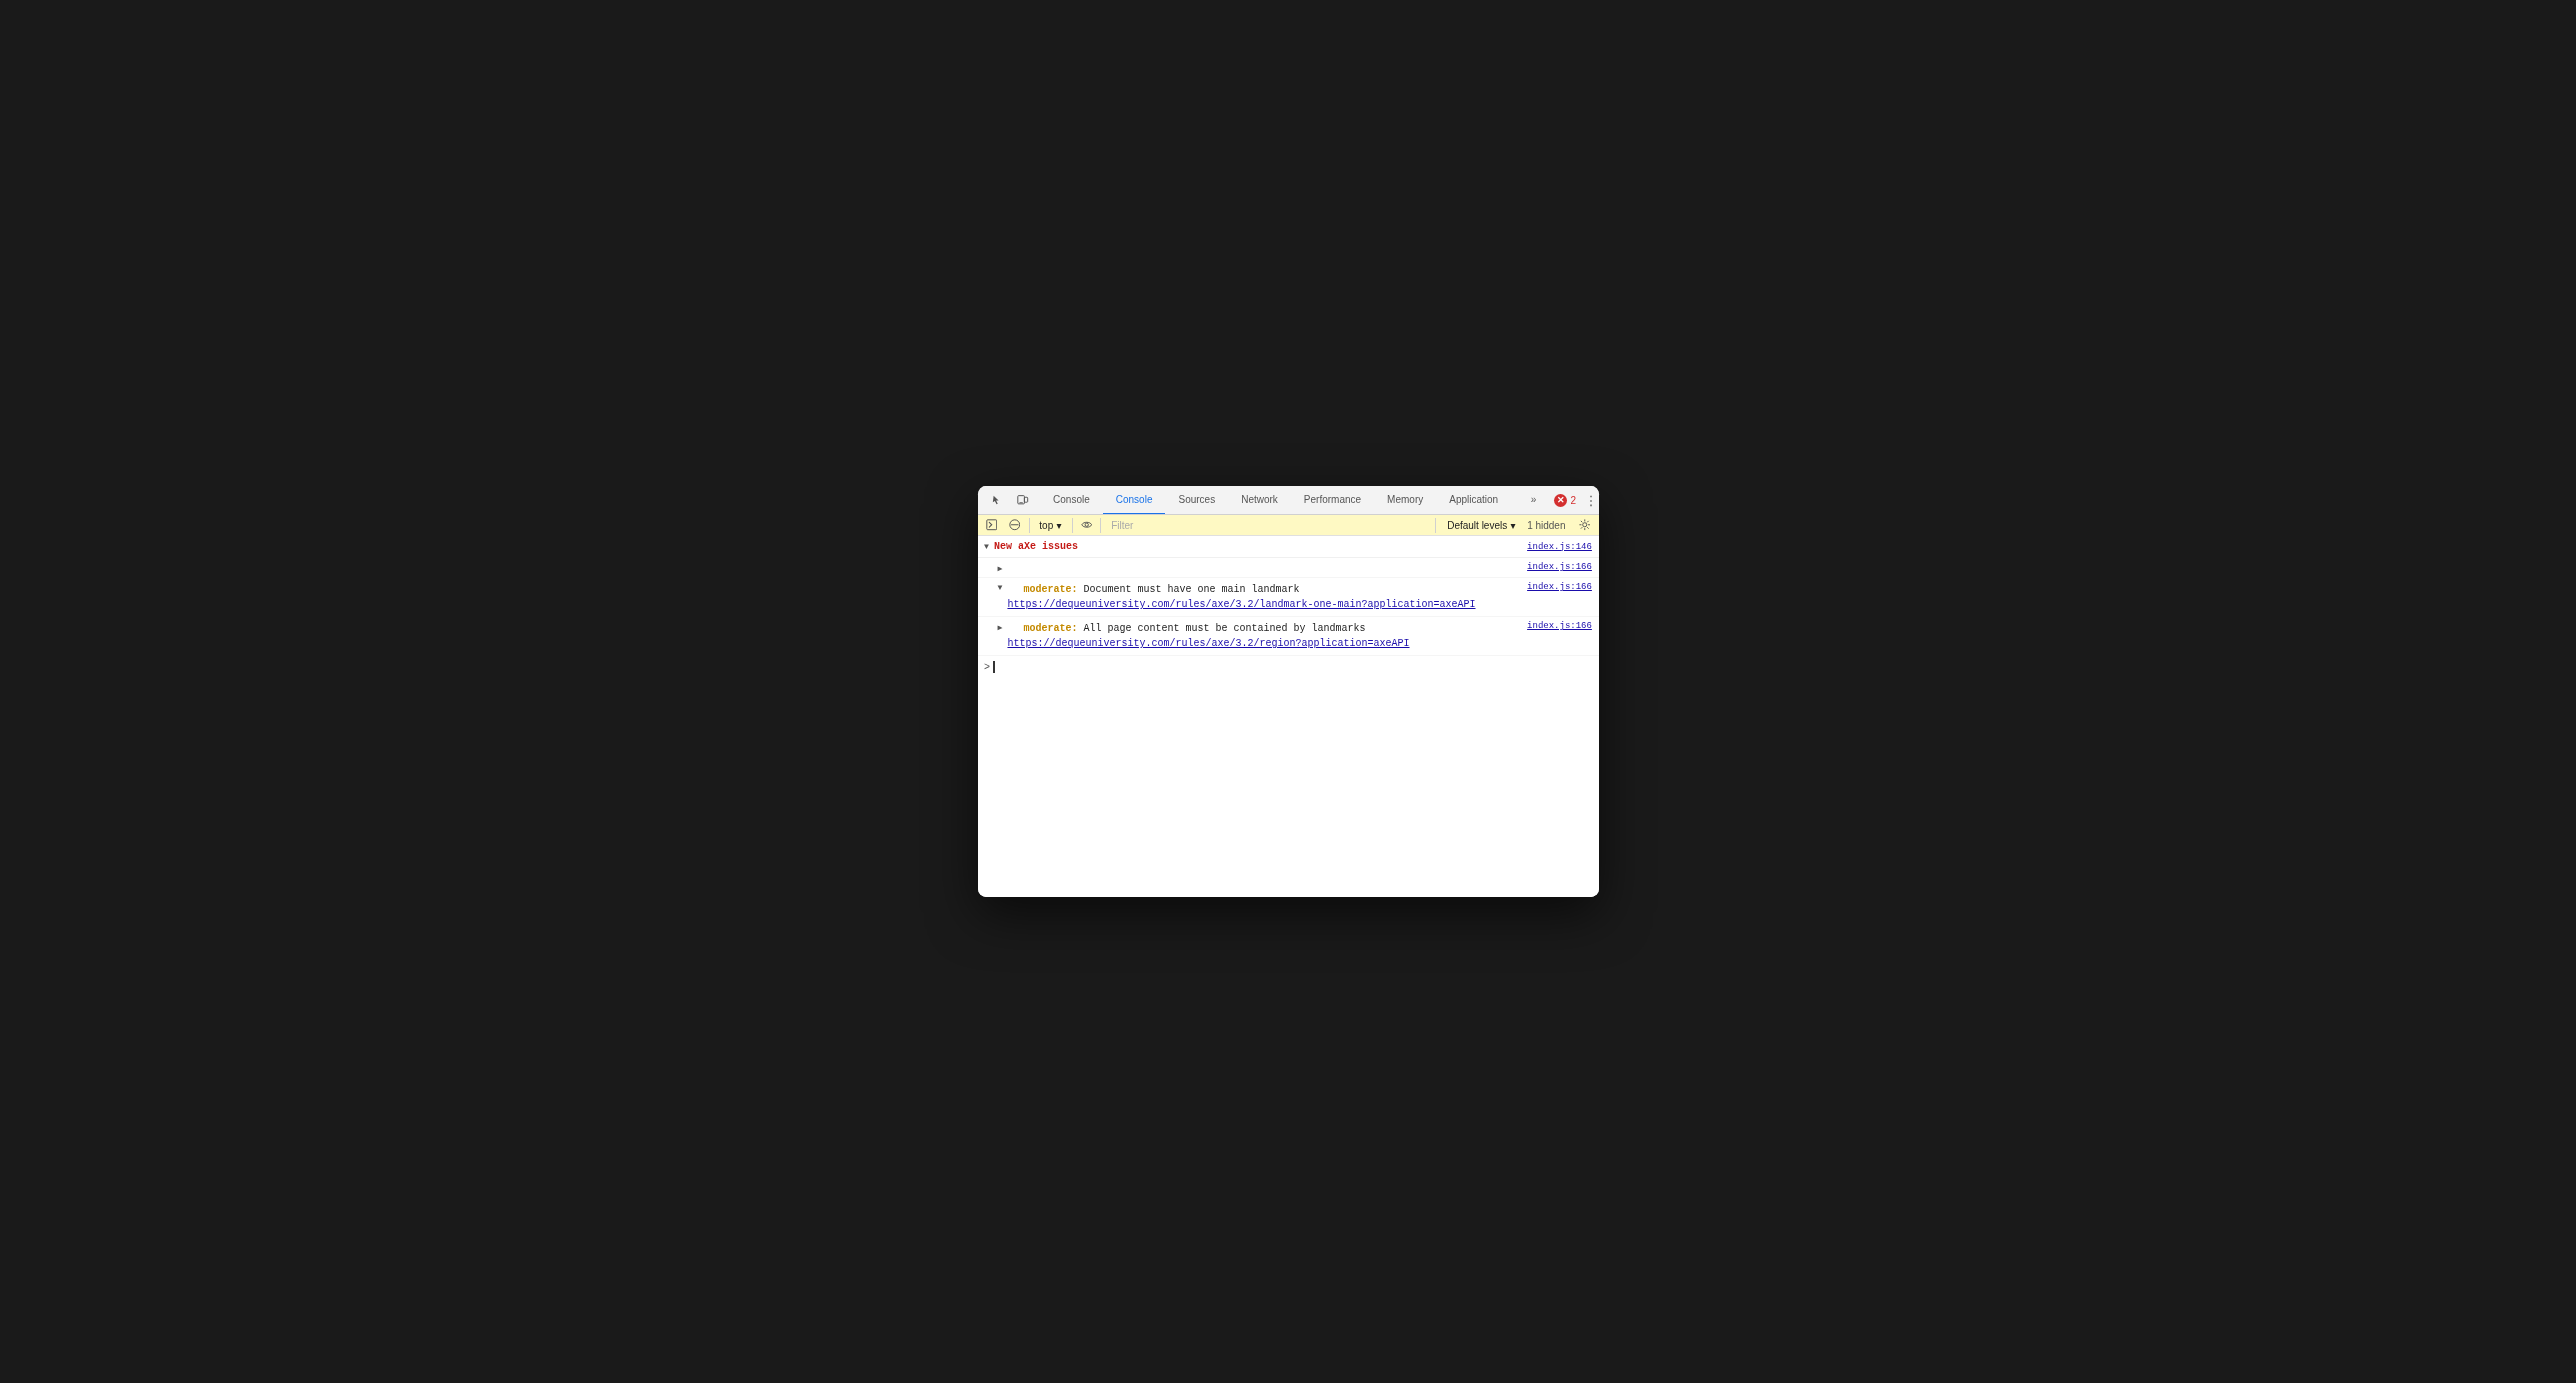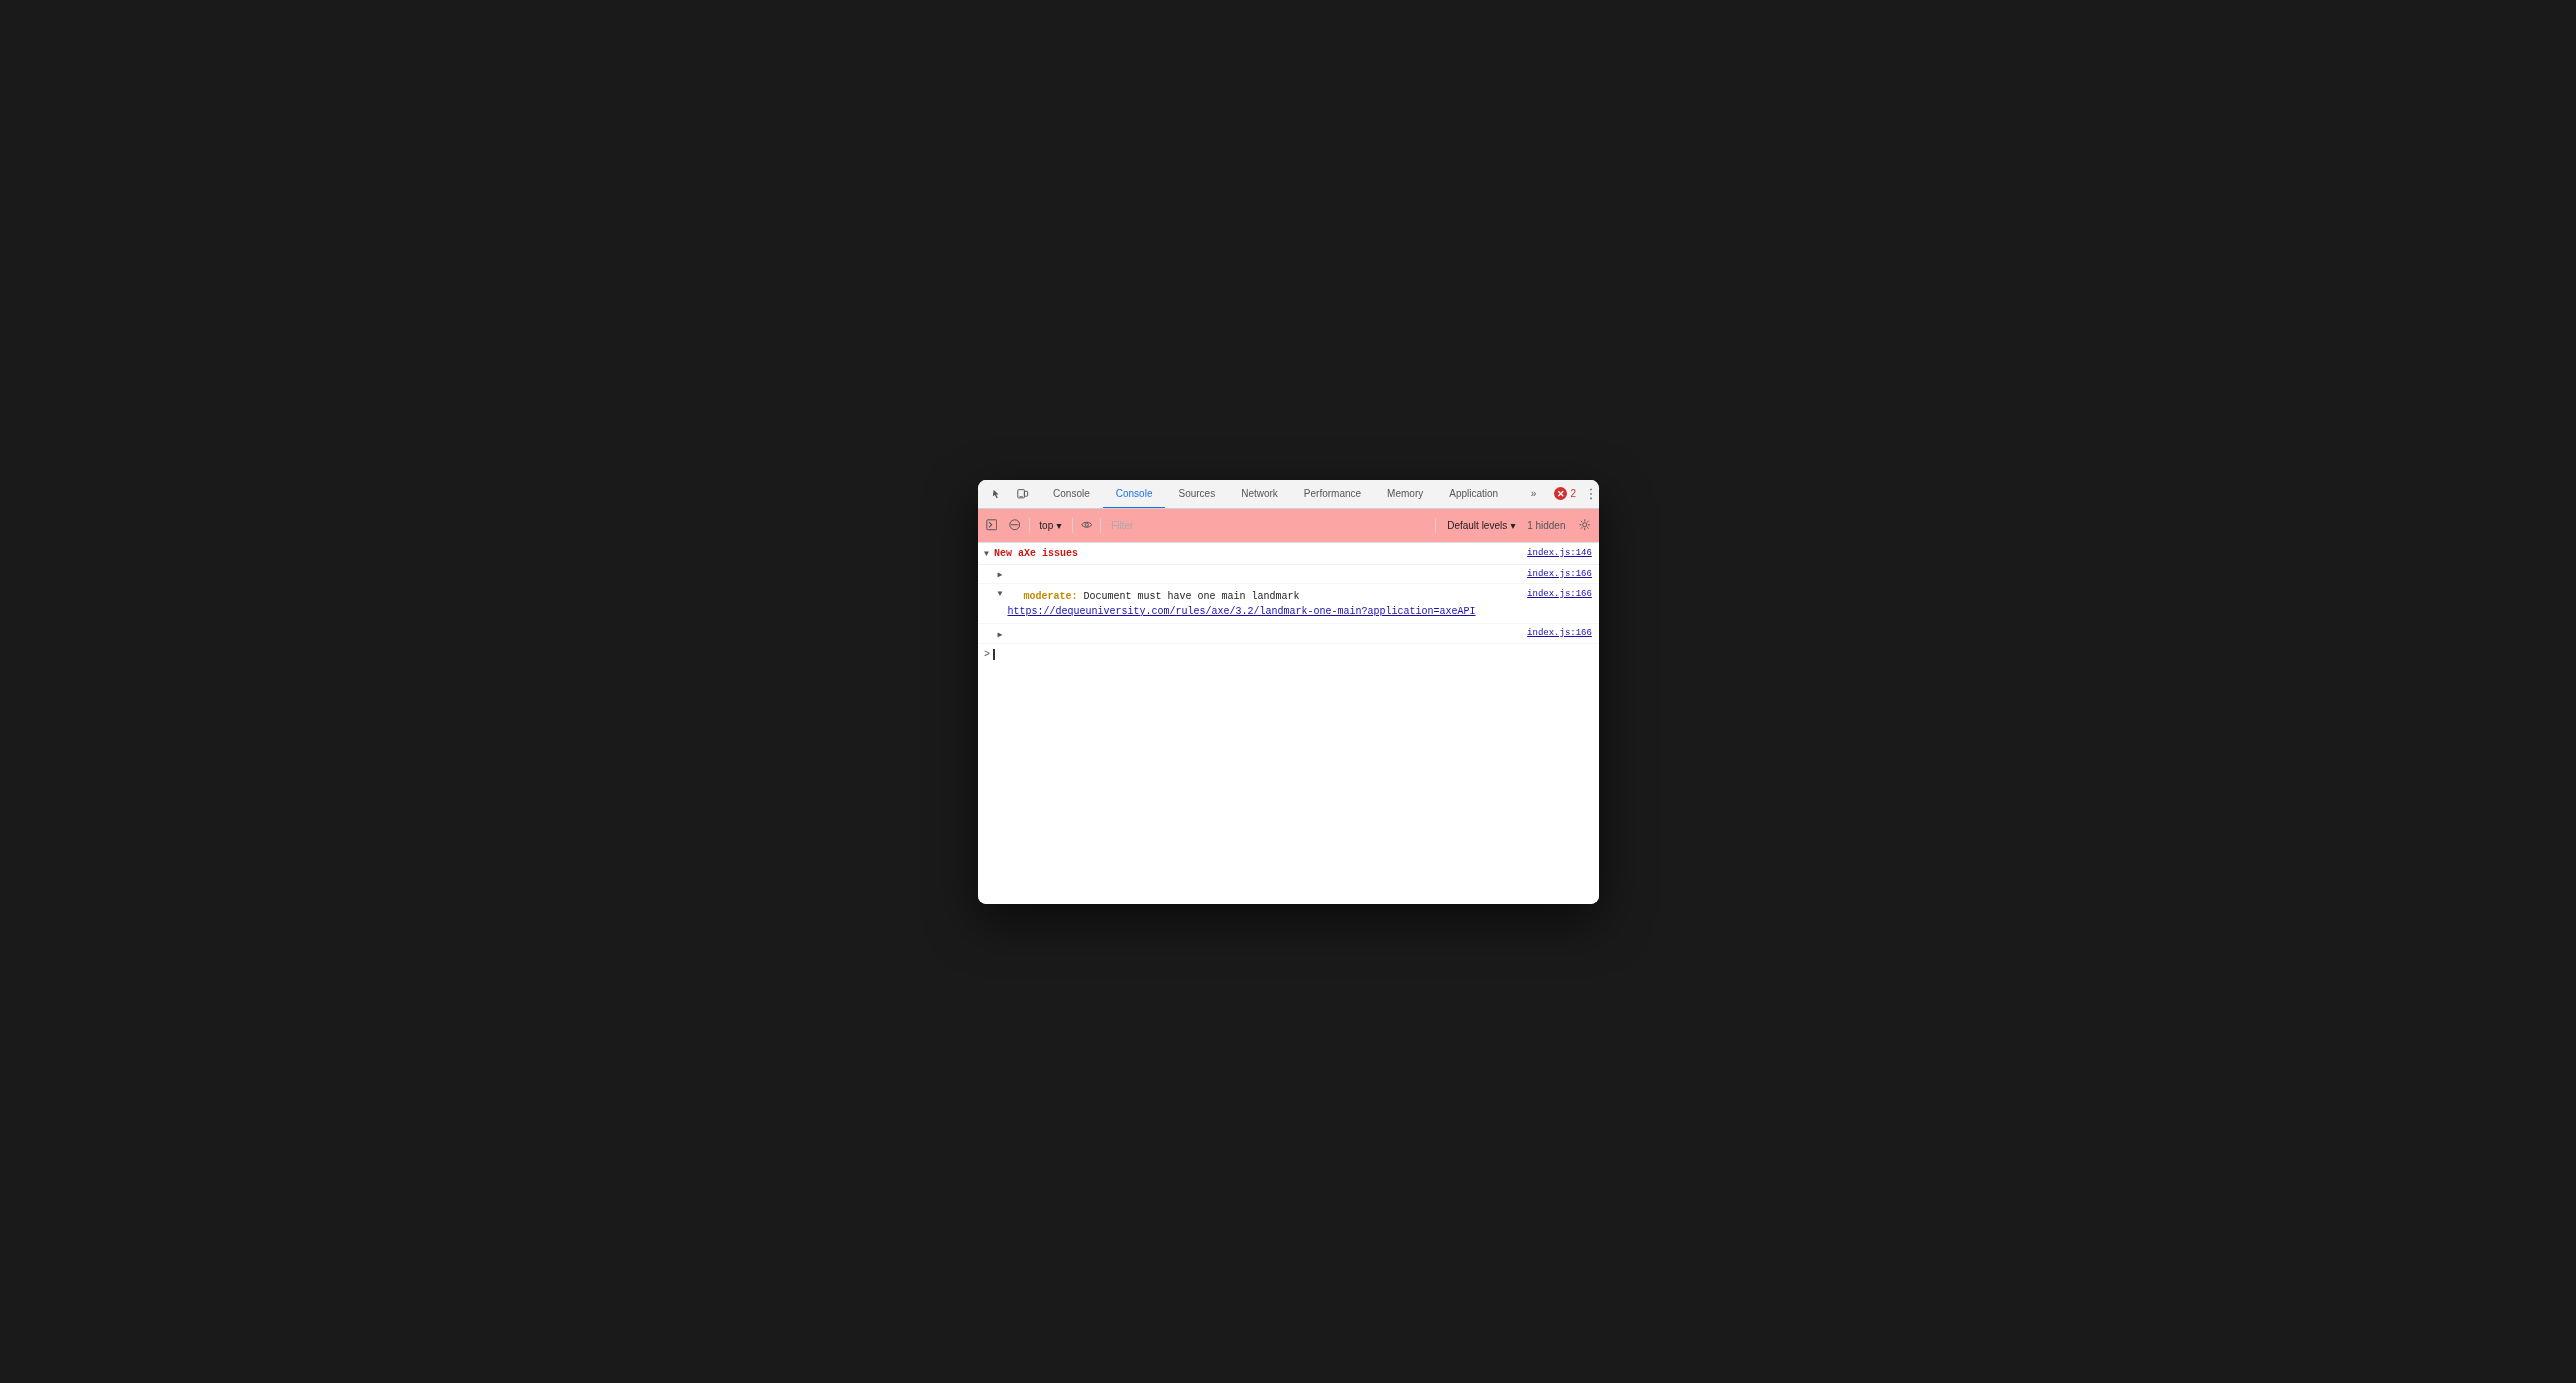--- a/index.html
+++ b/index.html
@@ -143,25 +143,25 @@
 
     .more-btn {
       font-size: 13px;
       color: #555;
       cursor: pointer;
       padding: 0 3.3px;
     }
 
     
     .console-toolbar {
-      background: #fca5a5;
+      background: #fef9c3;
       border-bottom: 0.8px solid #e0e0e0;
       display: flex;
       align-items: center;
-      height: 34px;
+      height: 21px;
       padding: 4px 5px;
       gap: 5px;
     }
 
     .console-icon-btn {
       width: 18px;
       height: 18px;
       display: flex;
       align-items: center;
       justify-content: center;
@@ -490,20 +490,25 @@
       <div class="issue-body">
         <span class="issue-severity-moderate">moderate:</span><span class="issue-text"> Document must have one main landmark</span>
         <br>
         <a class="issue-link">https://dequeuniversity.com/rules/axe/3.2/landmark-one-main?application=axeAPI</a>
       </div>
       <a class="issue-source">index.js:166</a>
     </div>
 
     <div class="console-issue">
       <span class="issue-toggle">▶</span>
+      <div class="issue-body">
+        <span class="issue-severity-moderate">moderate:</span><span class="issue-text"> All page content must be contained by landmarks</span>
+        <br>
+        <a class="issue-link">https://dequeuniversity.com/rules/axe/3.2/region?application=axeAPI</a>
+      </div>
       <a class="issue-source">index.js:166</a>
     </div>
 
     <div class="console-input-line">
       <span class="console-prompt">&gt;</span>
       <span class="console-cursor"></span>
     </div>
 
   </div>
 </div>

